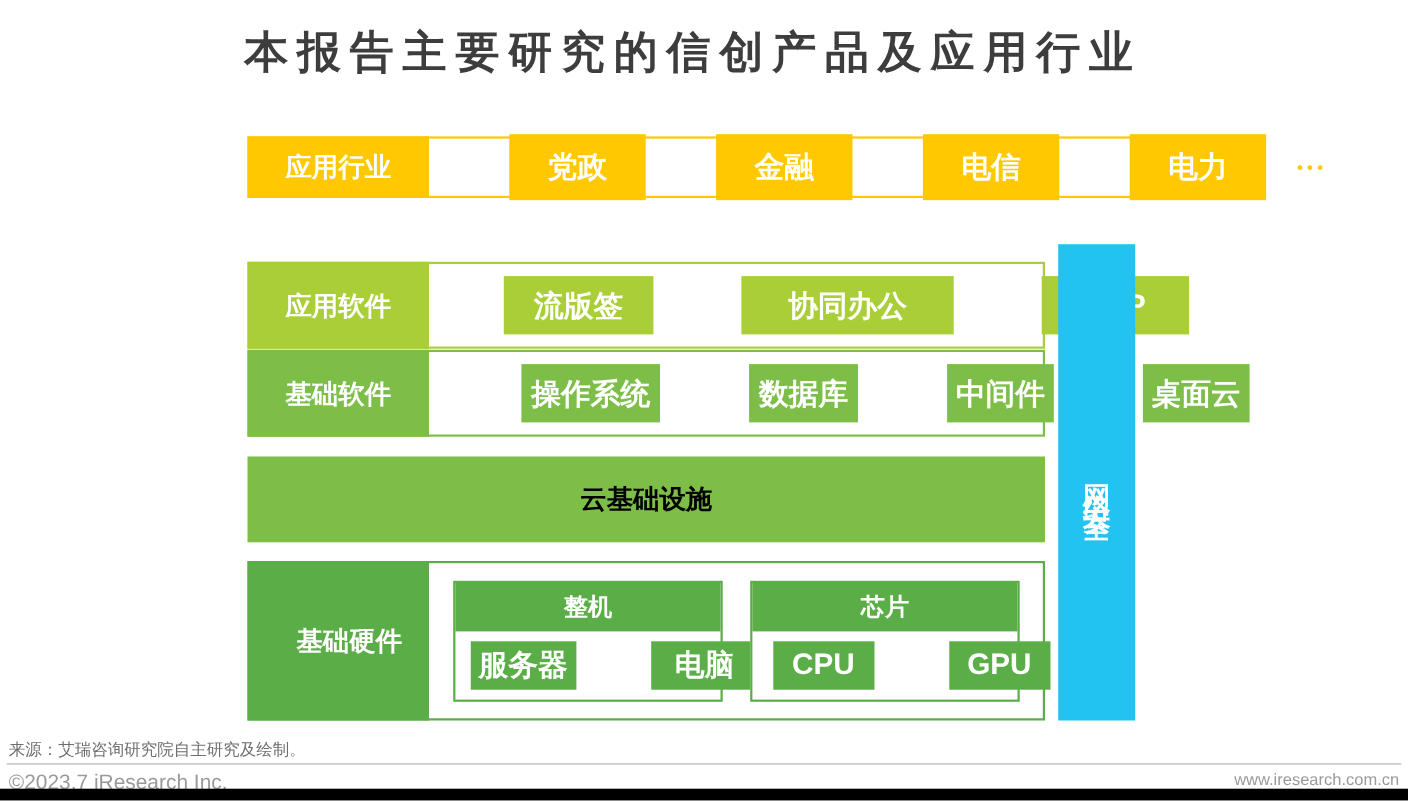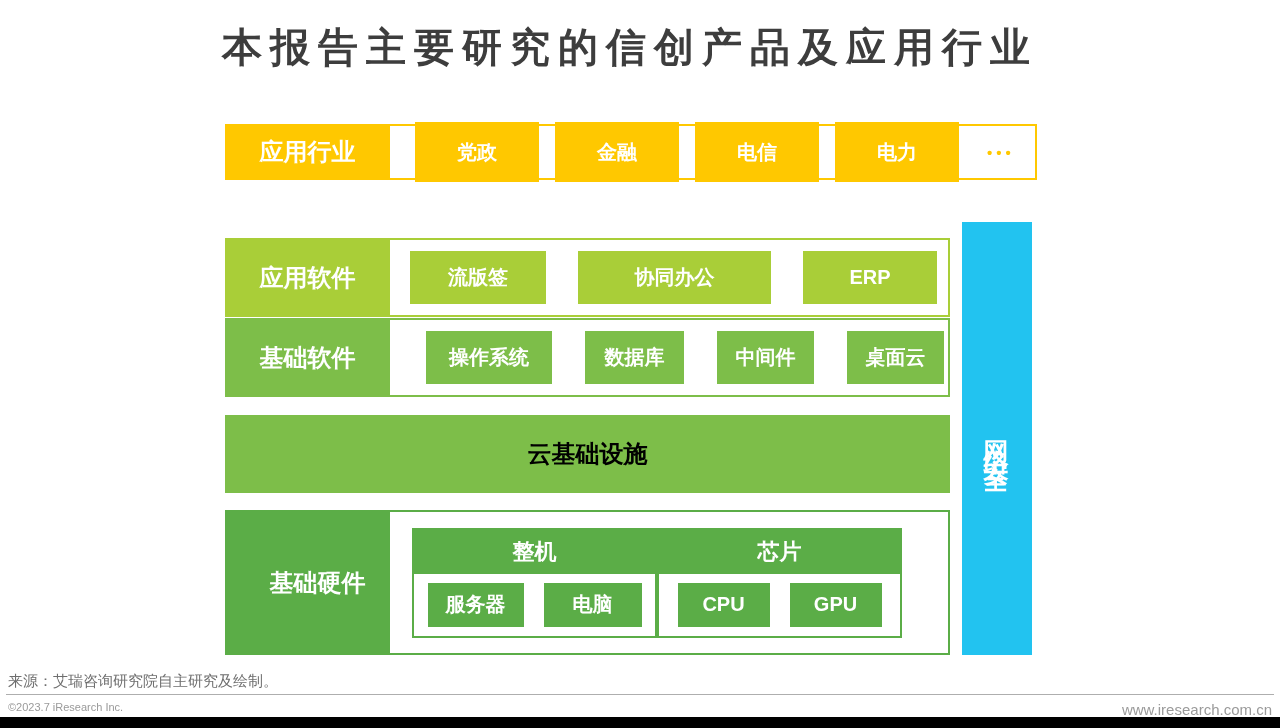--- a/index.html
+++ b/index.html
@@ -18,21 +18,21 @@
     position:absolute; left:-2px; top:-2px; bottom:-2px; width:165px;
     display:flex; align-items:center; justify-content:center;
     color:#ffffff; font-weight:bold; font-size:24px;
   }
   .band-items {
     position:absolute; left:163px; right:0; top:0; bottom:0;
     display:flex; align-items:center;
   }
   .chip {
     display:flex; align-items:center; justify-content:center;
-    color:#ffffff; font-weight:bold; font-size:20px; flex:0 0 auto;
+    color:#ffffff; font-weight:bold; font-size:27px; flex:0 0 auto;margin-left:48px;
   }
   
   .band1 { top:124px; width:812px; height:56px; border-color:#FFC800; }
   .band1 .band-label { background:#FFC800; }
   .band1 .band-items { padding-left:25px; gap:16px; }
   .band1 .chip { background:#FFC800; width:124px; height:60px; }
   .dots { color:#FFC800; font-size:15px; font-weight:bold; letter-spacing:4px; margin-left:12px; }
   
   .band2 { top:238px; width:725px; height:79px; border-color:#A9CE38; }
   .band2 .band-label { background:#A9CE38; }
@@ -47,40 +47,40 @@
   .r3a{width:126px} .r3b{width:99px} .r3c{width:97px} .r3d{width:97px}
   
   .block-cloud {
     position:absolute; left:225px; top:415px; width:725px; height:78px;
     background:#7DBE49; display:flex; align-items:center; justify-content:center;
     color:#000000; font-weight:bold; font-size:24px;
   }
   
   .band5 { top:510px; width:725px; height:145px; border-color:#5BAD47; }
   .band5 .band-label { background:#5BAD47;padding-left:20px; }
-  .band5 .band-items { padding-left:22px; align-items:center; }
+  .band5 .band-items { padding-left:22px; gap:25px; align-items:center; }
   .hw-group { border:2px solid #5BAD47; width:245px; height:110px; background:#ffffff; }
   .hw-head {
     background:#5BAD47; height:44px; display:flex; align-items:center; justify-content:center;
     color:#ffffff; font-weight:bold; font-size:22px;
   }
   .hw-body { height:62px; display:flex; align-items:center; justify-content:center; gap:20px; }
   .hw-body .chip { background:#5BAD47; height:44px; }
   .hw1{width:96px} .hw2{width:98px} .hw3{width:92px} .hw4{width:92px}
   
   .netsec {
     position:absolute; left:962px; top:222px; width:70px; height:433px; background:#22C3F0;
     display:flex; align-items:center; justify-content:center;
     writing-mode:vertical-rl; text-orientation:upright;
     color:#ffffff; font-weight:bold; font-size:25px; letter-spacing:9px;
   }
   
   .source-note { position:absolute; left:8px; top:672px; font-size:15px; color:#6e6e6e; }
   .footer-rule { position:absolute; left:6px; right:6px; top:694px; height:1px; background:#aeaeae; }
-  .footer-left { position:absolute; left:8px; top:701px; font-size:11px; color:#9a9a9a; }
+  .footer-left { position:absolute; left:8px; top:701px; font-size:19px; color:#9a9a9a; }
   .footer-right { position:absolute; right:8px; top:701px; font-size:15px; color:#9a9a9a; }
   .bottom-bar { position:absolute; left:0; right:0; bottom:0; height:11px; background:#000000; }
 </style>
 </head>
 <body>
 
 <div class="canvas">
 
   <div class="title">本报告主要研究的信创产品及应用行业</div>
 

